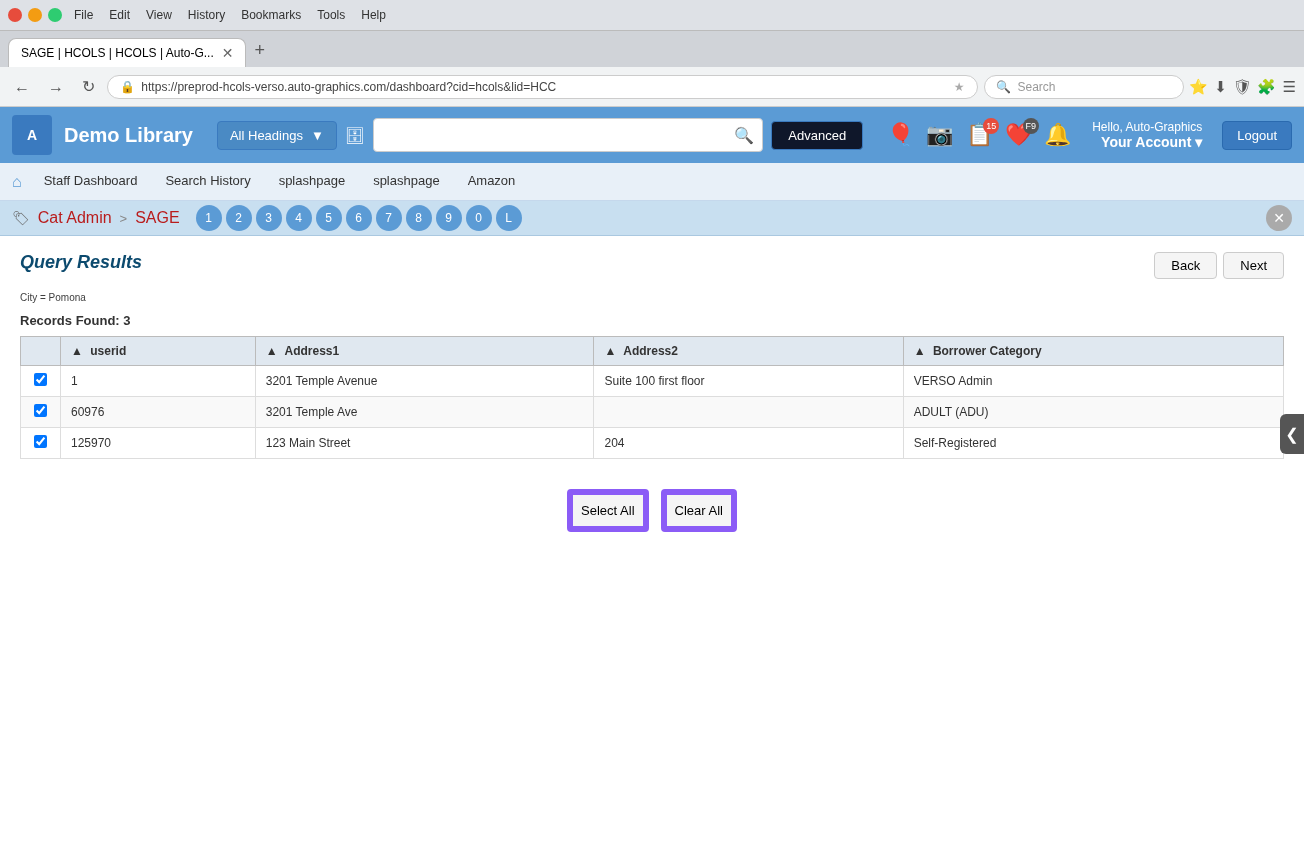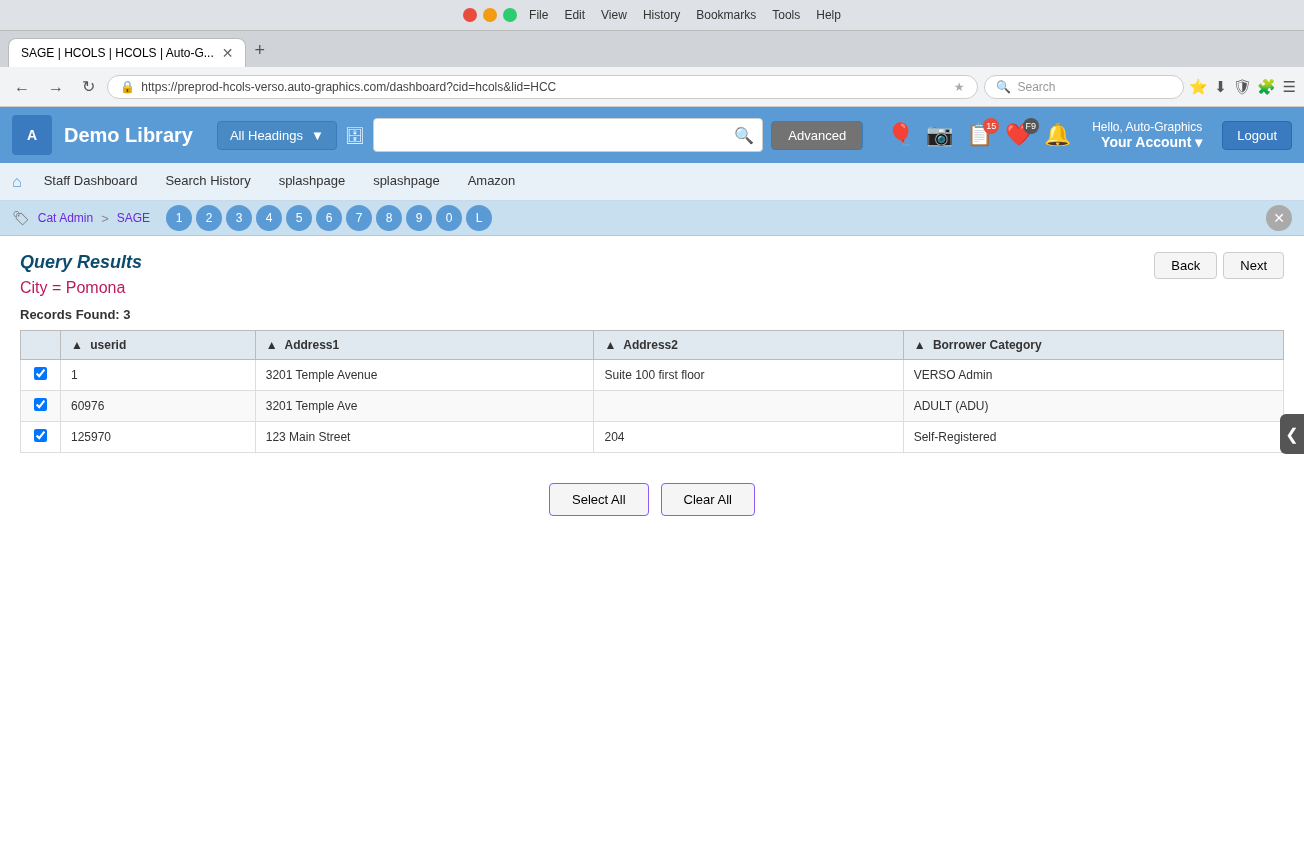--- a/index.html
+++ b/index.html
@@ -7,21 +7,20 @@
 
     
     .browser-titlebar {
       background: #dee1e6;
       height: 28px;
       display: flex;
       align-items: center;
       padding: 15px 8px;
       gap: 8px;
       border-bottom: 1px solid #bbb;
-      justify-content: center;
     }
     .browser-controls { display: flex; gap: 6px; align-items: center; }
     .browser-btn { width: 14px; height: 14px; border-radius: 50%; border: none; cursor: pointer; }
     .btn-close { background: #e74c3c; }
     .btn-min { background: #f39c12; }
     .btn-max { background: #2ecc71; }
     .browser-menu { display: flex; gap: 16px; font-size: 12px; color: #333; margin-left: 4px; }
     .browser-menu span { cursor: pointer; }
 
     
@@ -142,21 +141,21 @@
       border: 1px solid #ccc;
       border-radius: 4px;
       display: flex;
       align-items: center;
       padding: 0 8px;
       height: 34px;
     }
     .search-input { border: none; outline: none; flex: 1; font-size: 13px; }
     .search-icon-btn { background: none; border: none; font-size: 16px; cursor: pointer; color: #555; }
     .advanced-btn {
-      background: #737373;
+      background: #0f172a;
       border: 1px solid #3a7abf;
       color: white;
       padding: 6px 16px;
       border-radius: 4px;
       font-size: 13px;
       cursor: pointer;
     }
     .header-icons {
       display: flex;
       align-items: center;
@@ -213,21 +212,21 @@
     
     .cat-admin-bar {
       background: #c8dff0;
       padding: 4px 12px;
       display: flex;
       align-items: center;
       gap: 8px;
       border-bottom: 1px solid #aac8e0;
     }
     .cat-icon { color: #666; font-size: 14px; }
-    .breadcrumb-text { font-size: 12px; color: #6d28d9; text-align: center; }
+    .breadcrumb-text { font-size: 16px; color: #b91c1c; text-align: center; }
     .breadcrumb-sep { color: #888; }
     .page-circles { display: flex; gap: 4px; margin-left: 8px; }
     .page-circle {
       width: 26px;
       height: 26px;
       border-radius: 50%;
       background: #5b9bd5;
       color: white;
       font-size: 12px;
       display: flex;
@@ -255,21 +254,21 @@
       background: #fff;
       min-height: 500px;
     }
     .query-header {
       display: flex;
       align-items: flex-start;
       justify-content: space-between;
       margin-bottom: 4px;
     }
     .query-title { font-size: 18px; font-weight: bold; color: #0c4a6e; font-style: italic; text-align: right; }
-    .query-subtitle { font-size: 16px; color: #be185d; margin-top: 6px; }
+    .query-subtitle { font-size: 10px; color: #404040; margin-top: 19px; }
     .nav-buttons { display: flex; gap: 6px; }
     .nav-action-btn {
       padding: 5px 16px;
       border: 1px solid #ccc;
       border-radius: 4px;
       background: #f5f5f5;
       font-size: 13px;
       cursor: pointer;
     }
 
@@ -298,22 +297,22 @@
     input[type="checkbox"] { cursor: pointer; }
 
     
     .bottom-actions {
       display: flex;
       justify-content: center;
       gap: 12px;
       padding: 30px 0 20px;
     }
     .action-btn {
-      padding: 8px 22px;
-      border: 1px solid #8b5cf6;
+      padding: 8px 8px;
+      border: 6px solid #8b5cf6;
       border-radius: 4px;
       background: #f5f5f5;
       font-size: 13px;
       cursor: pointer;
     }
 
     
     .side-toggle {
       position: fixed;
       right: 0;

